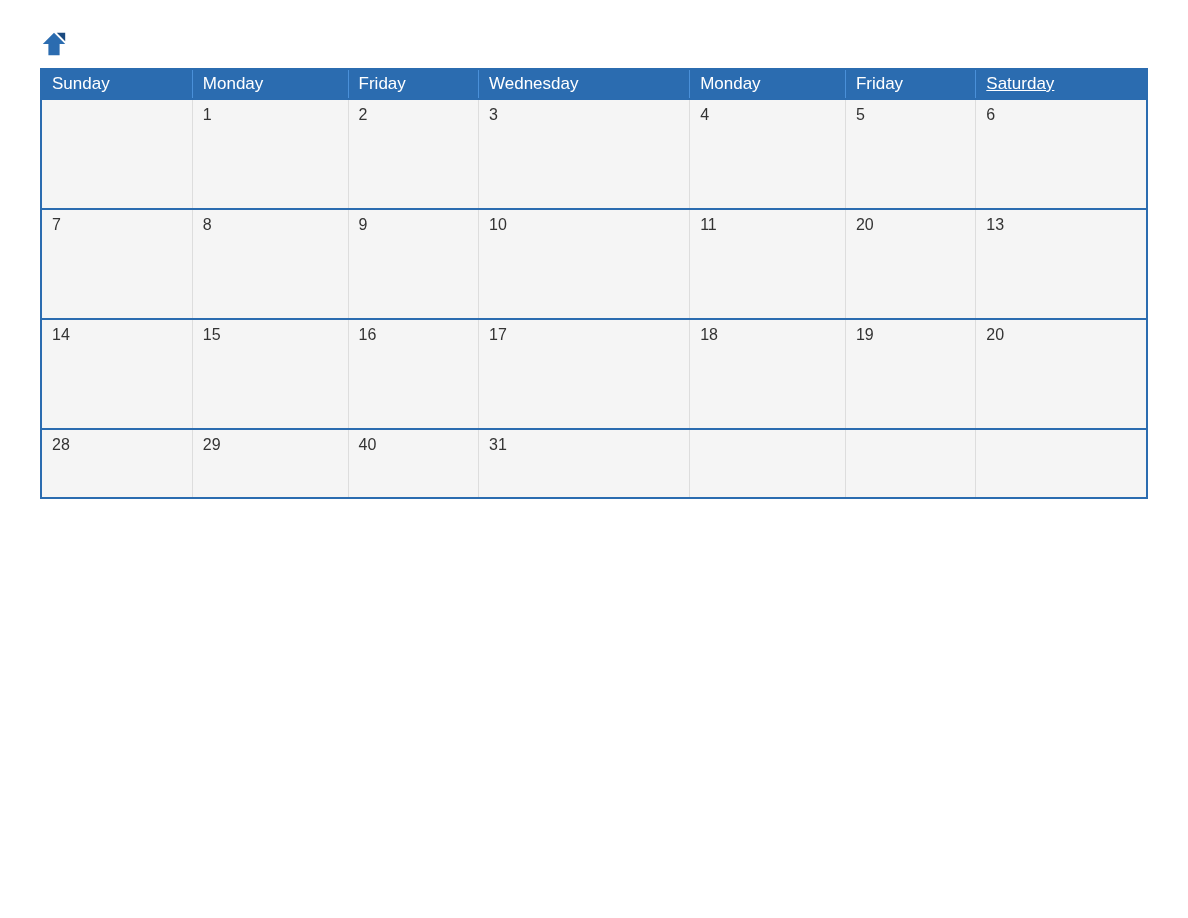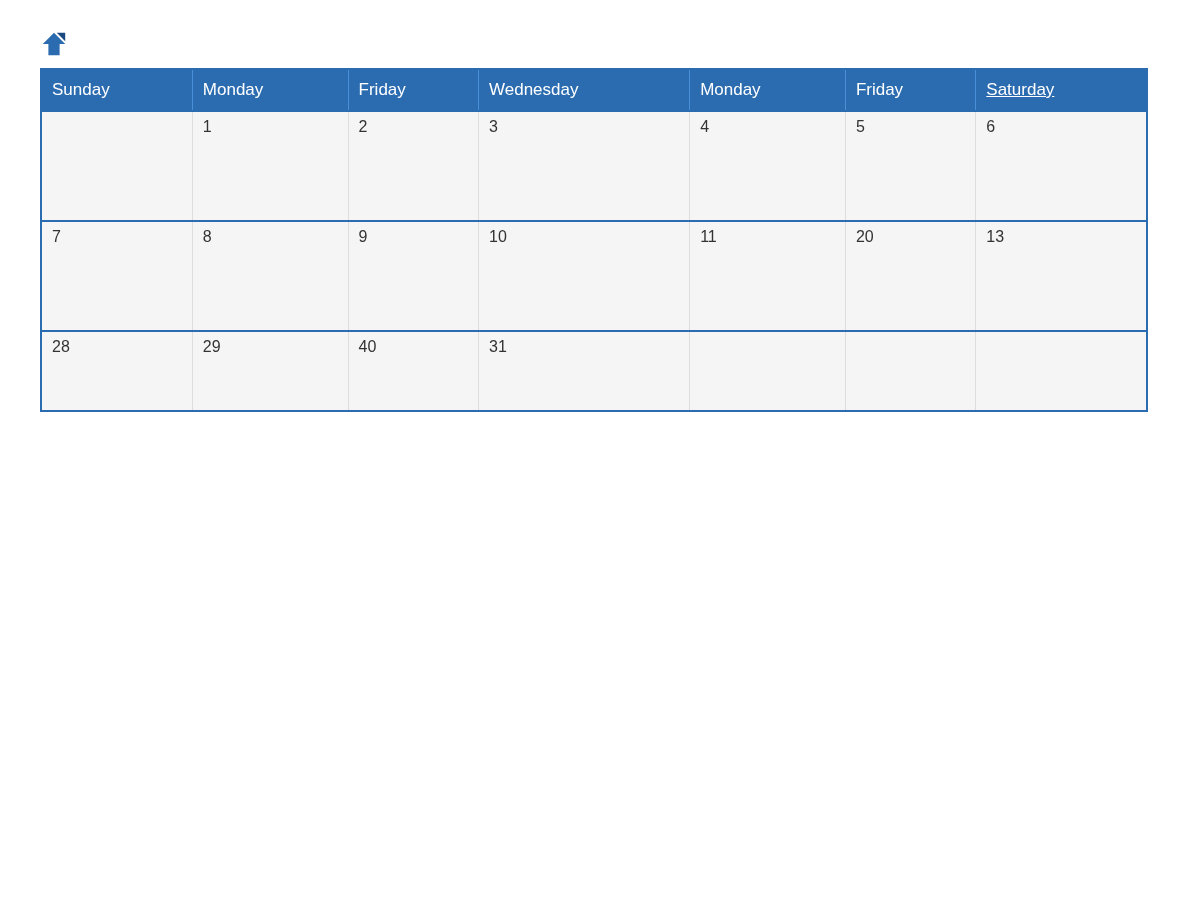--- a/index.html
+++ b/index.html
@@ -66,21 +66,21 @@
 
     .calendar thead tr {
       background-color: #2b6cb0;
     }
 
     .calendar thead th {
       color: #ffffff;
       font-size: 17px;
       font-weight: 400;
       text-align: left;
-      padding: 10px 10px;
+      padding: 4px 10px;
       border-right: 1px solid #4a90d9;
     }
 
     .calendar thead th:last-child {
       border-right: none;
       text-decoration: underline;
     }
 
     .calendar tbody tr {
       border-top: 2px solid #2b6cb0;
@@ -105,21 +105,21 @@
     }
 
     .day-number {
       font-size: 16px;
       color: #333333;
       display: block;
     }
 
     
     .calendar tbody tr:last-child td {
-      height: 80px;
+      height: 69px;
     }
   </style>
 </head>
 <body>
 
 <div class="header">
   <div class="logo">
     <svg class="logo-icon" viewBox="0 0 40 40" xmlns="http://www.w3.org/2000/svg">
       <polygon points="20,4 36,20 28,20 28,36 12,36 12,20 4,20" fill="#2b6cb0"></polygon>
       <polygon points="24,4 36,16 36,4" fill="#1a4a80"></polygon>
@@ -184,20 +184,43 @@
         </td>
         <td>
           <span class="day-number">20</span>
         </td>
         <td>
           <span class="day-number">13</span>
         </td>
       </tr>
       <tr>
         <td>
+          <span class="day-number">14</span>
+        </td>
+        <td>
+          <span class="day-number">15</span>
+        </td>
+        <td>
+          <span class="day-number">16</span>
+        </td>
+        <td>
+          <span class="day-number">17</span>
+        </td>
+        <td>
+          <span class="day-number">18</span>
+        </td>
+        <td>
+          <span class="day-number">19</span>
+        </td>
+        <td>
+          <span class="day-number">20</span>
+        </td>
+      </tr>
+      <tr>
+        <td>
           <span class="day-number">28</span>
         </td>
         <td>
           <span class="day-number">29</span>
         </td>
         <td>
           <span class="day-number">40</span>
         </td>
         <td>
           <span class="day-number">31</span>

